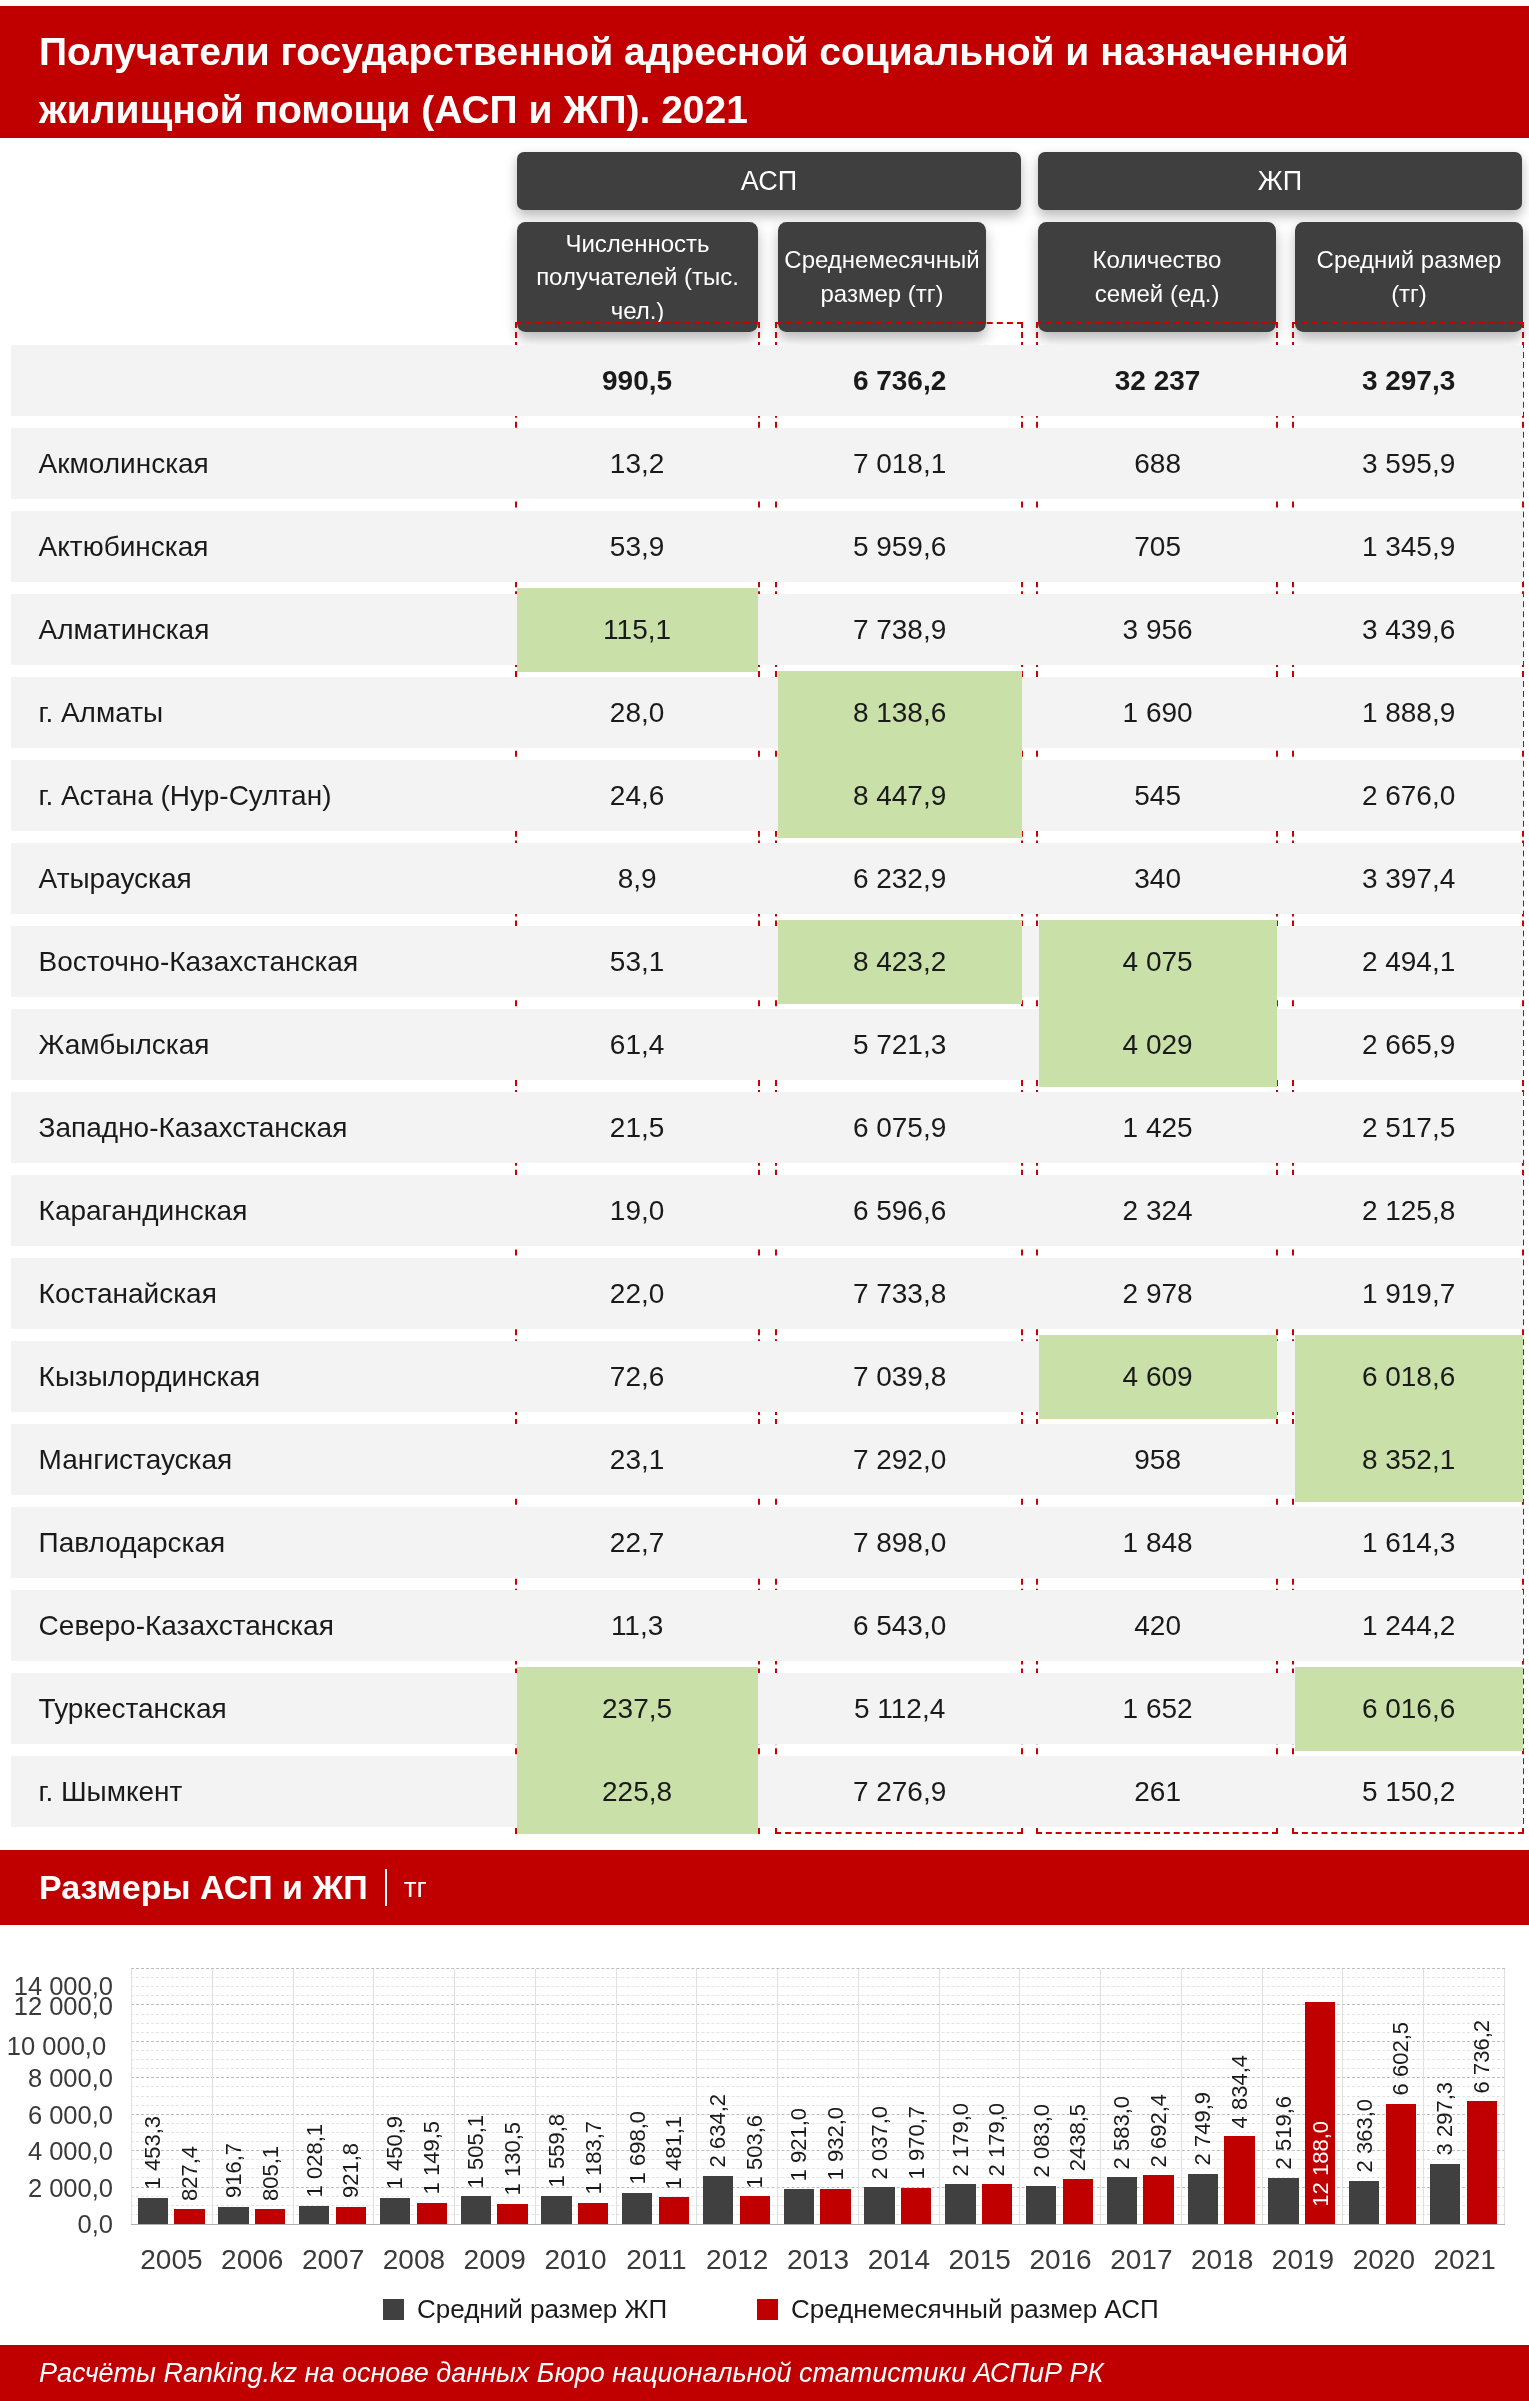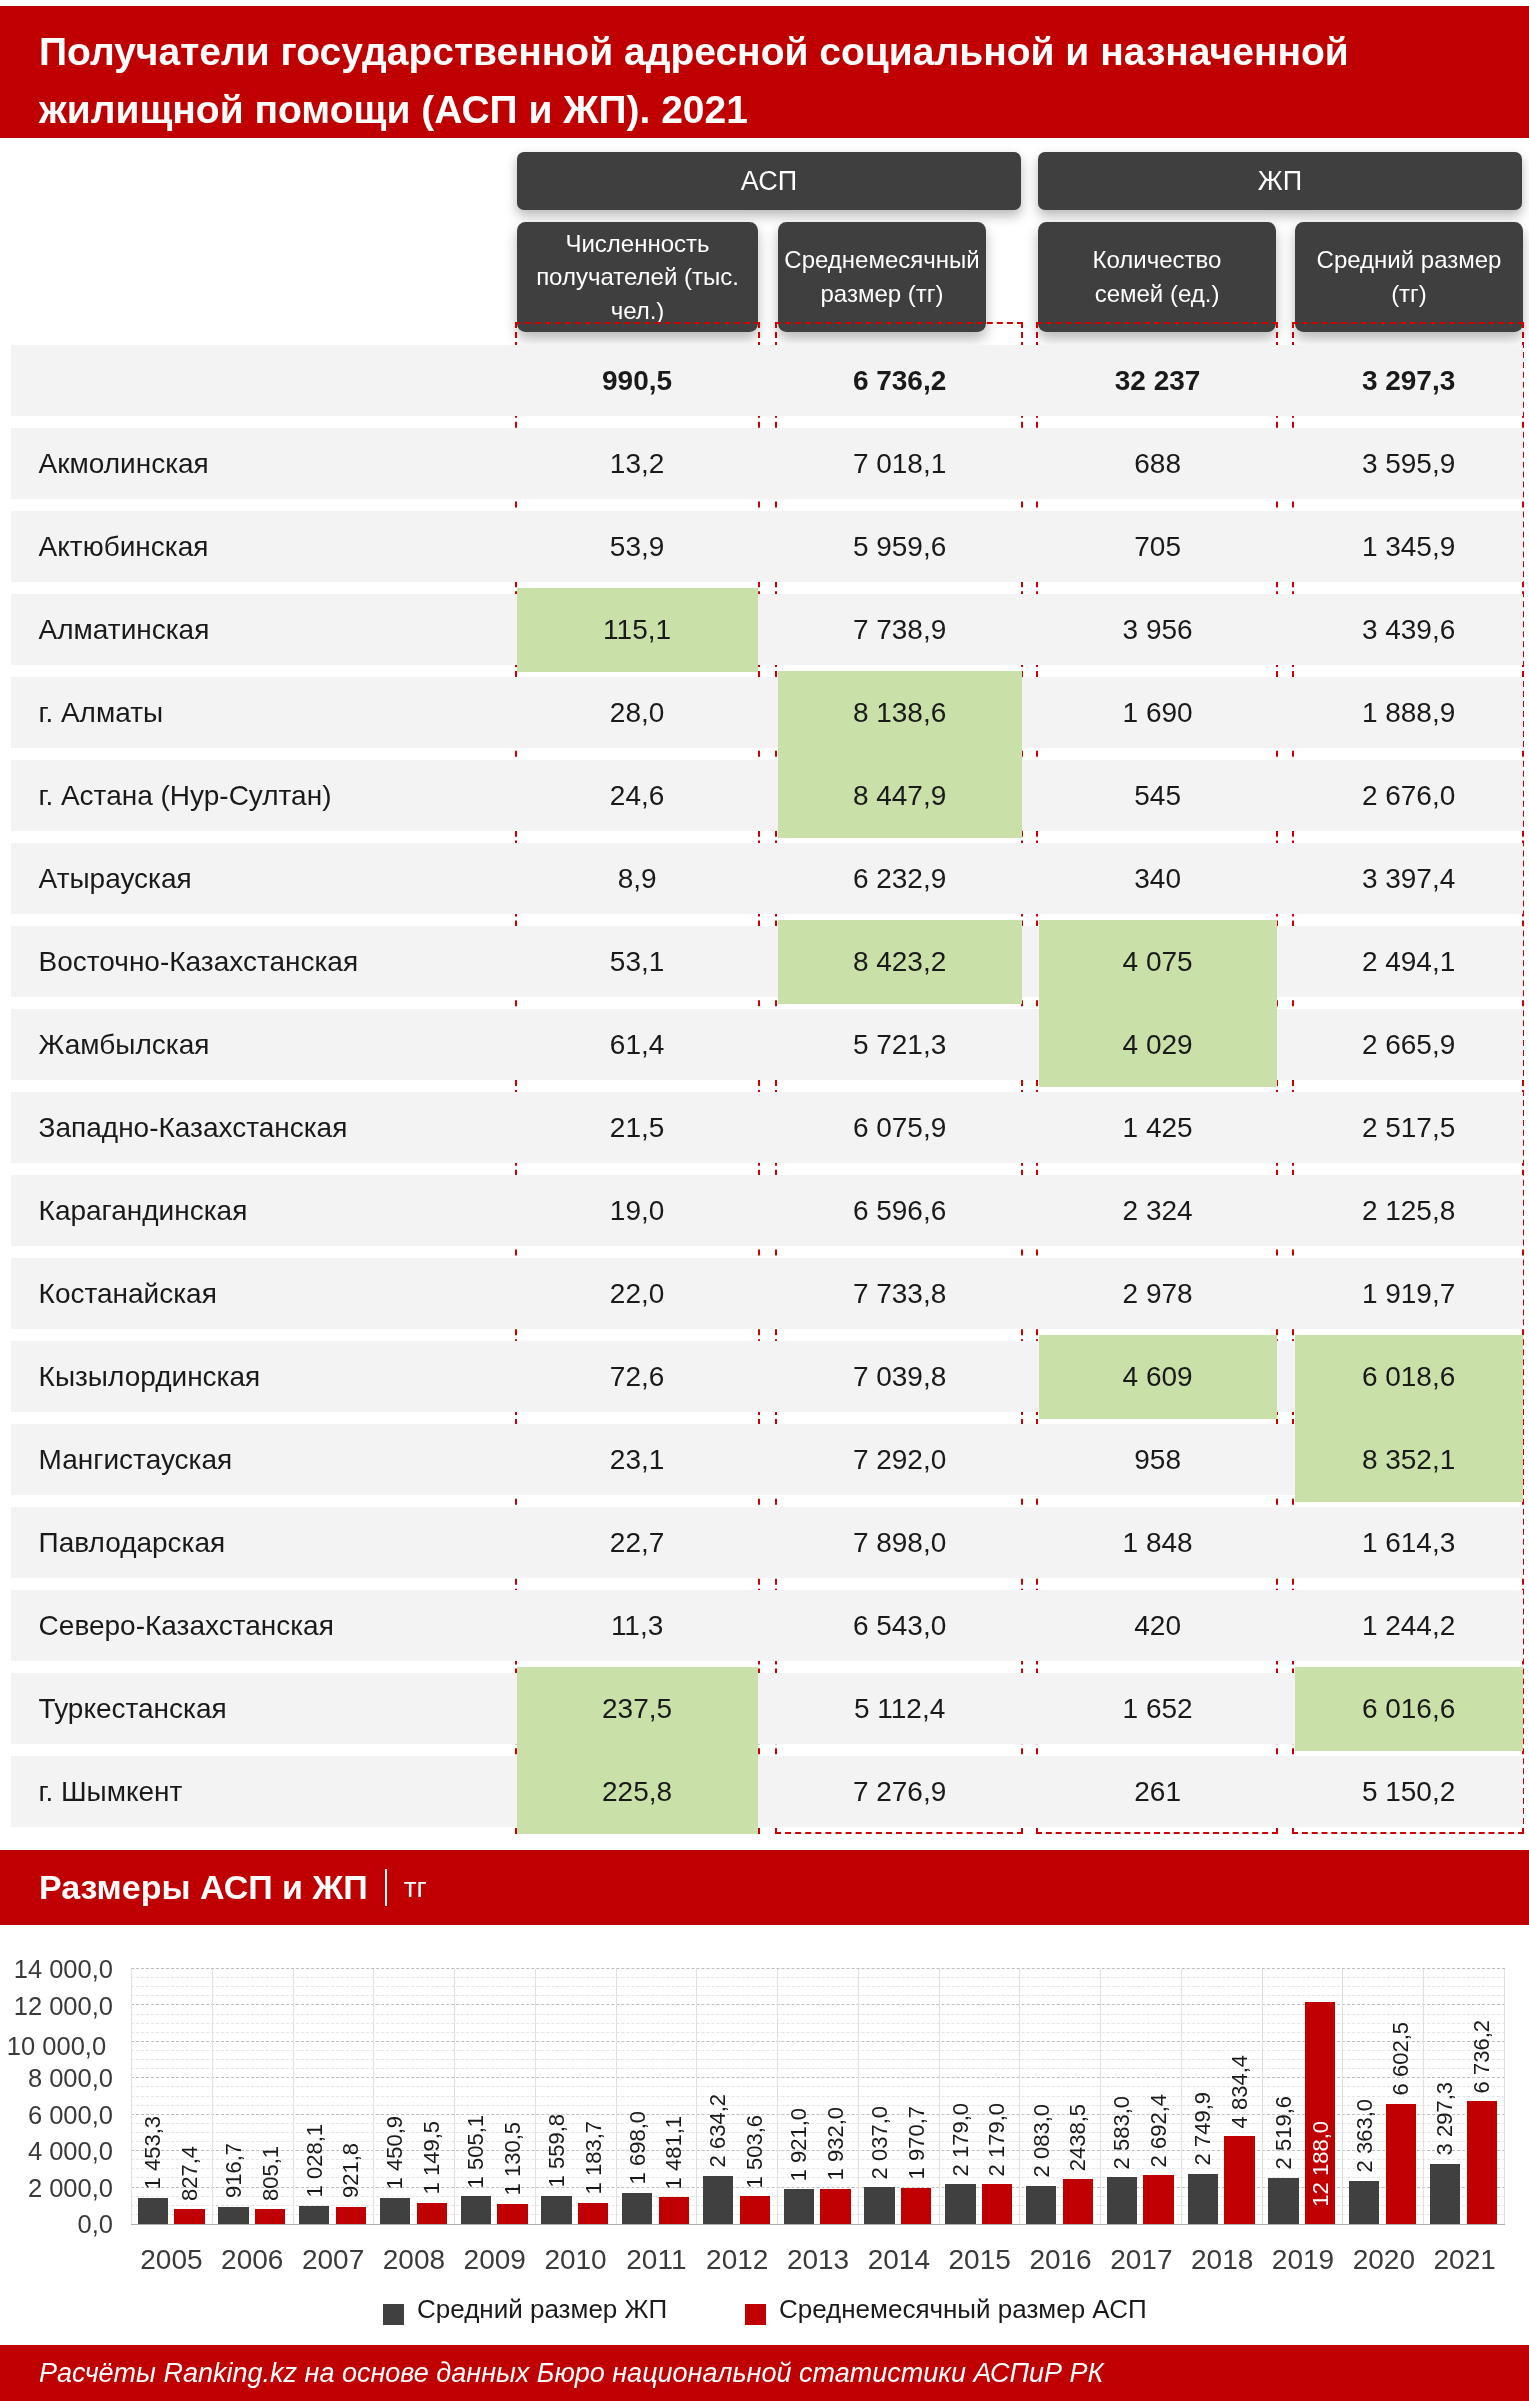--- a/index.html
+++ b/index.html
@@ -55,21 +55,21 @@
   .bzhp{left:7%;width:38%;} .basp{left:53%;width:38%;}
   .blabel{position:absolute;writing-mode:vertical-rl;transform:rotate(180deg);font-size:22px;
           color:#1a1a1a;white-space:nowrap;width:31px;line-height:31px;}
   .lzhp{left:calc(26% - 15.6px);} .lasp{left:calc(72% - 15.6px);}
   .blabel.inside{color:#fff;}
   #yticks{position:absolute;left:0;top:1969px;width:113px;height:255px;}
   .ytick{position:absolute;right:0;width:113px;text-align:right;font-size:25.5px;color:#3A3A3A;line-height:28px;}
   #xlabels{position:absolute;left:131px;top:2244px;width:1374px;display:flex;}
   .xlabel{flex:1;text-align:center;font-size:28px;color:#3A3A3A;}
   #legend{position:absolute;left:0;top:2294px;width:1530px;display:flex;justify-content:center;gap:78px;}
-  .leg-item{display:flex;align-items:flex-end;gap:12.7px;font-size:26px;color:#1a1a1a;}
+  .leg-item{display:flex;align-items:center;gap:12.7px;font-size:26px;color:#1a1a1a;margin-left:12px;}
   .swatch{width:21px;height:21px;display:inline-block;}
 
   
   .footer-band{position:absolute;top:2345px;left:0;width:1530px;height:56px;background:#C00000;color:#fff;
                display:flex;align-items:center;padding-left:39px;box-sizing:border-box;
                font-size:27px;font-style:italic;}
 </style>
 </head>
 <body>
 
@@ -227,21 +227,21 @@
   </div>
 
   <div id="yticks">
       <div class="ytick" style="bottom: -14px;">0,0</div>
       <div class="ytick" style="bottom: 22px;">2 000,0</div>
       <div class="ytick" style="bottom: 59px;">4 000,0</div>
       <div class="ytick" style="bottom: 95px;">6 000,0</div>
       <div class="ytick" style="bottom: 132px;">8 000,0</div>
       <div class="ytick" style="bottom: 164px; text-align: center;">10 000,0</div>
       <div class="ytick" style="bottom: 204px;">12 000,0</div>
-      <div class="ytick" style="bottom: 241px;">14 000,0</div>
+      <div class="ytick" style="bottom: 224px;">14 000,0</div>
     </div>
 
   <div id="plot">
     <div id="grid">
         <div class="gl" style="bottom: 9px;"></div>
         <div class="gl" style="bottom: 18px;"></div>
         <div class="gl" style="bottom: 27px;"></div>
         <div class="gl major" style="bottom: 36px;"></div>
         <div class="gl" style="bottom: 46px;"></div>
         <div class="gl" style="bottom: 55px;"></div>

